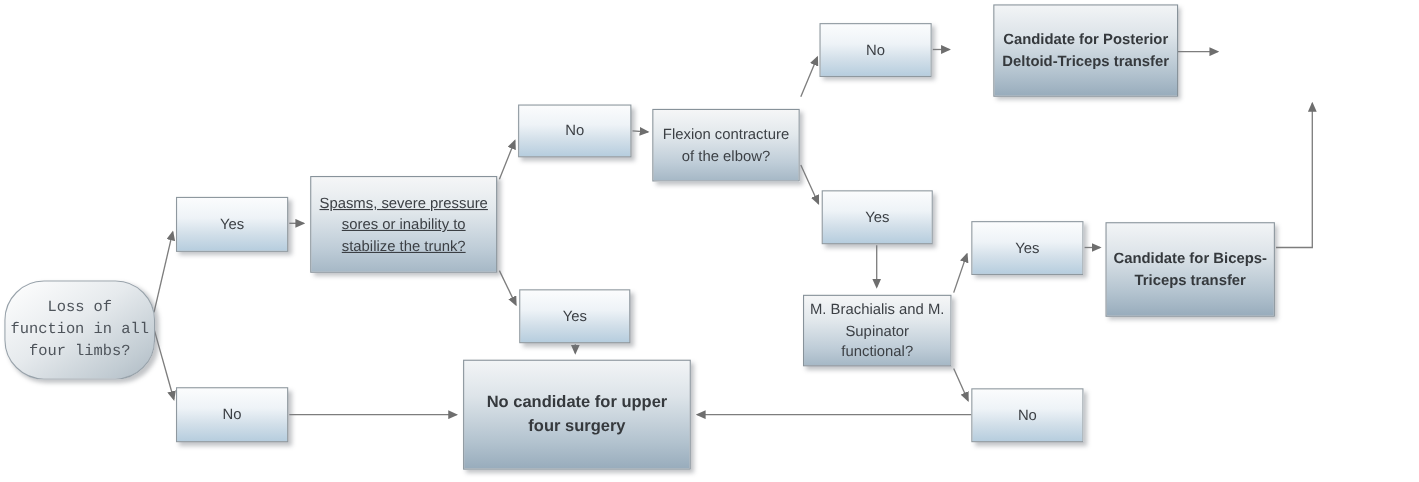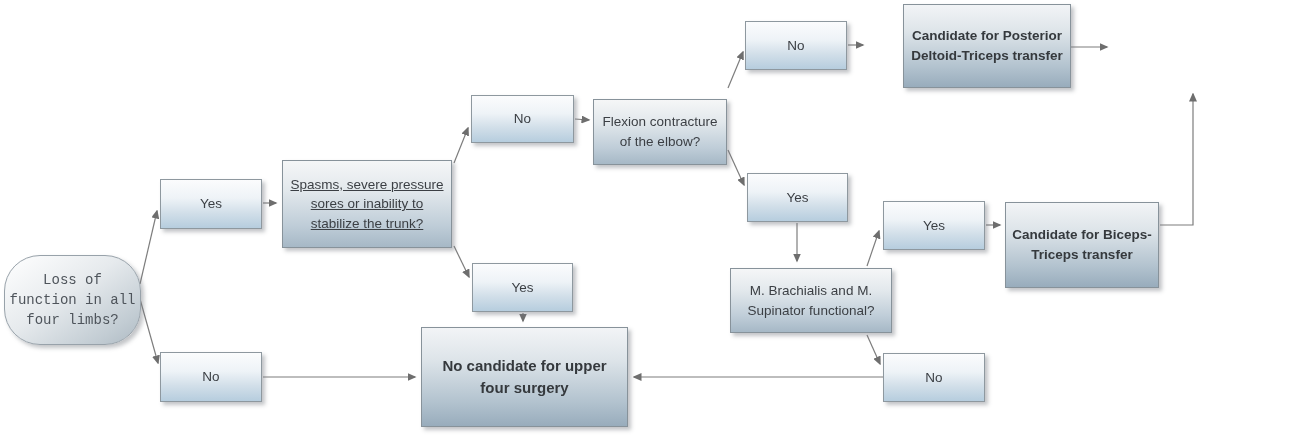--- a/index.html
+++ b/index.html
@@ -100,21 +100,21 @@
 
   <div class="node decision" style="left:593px; top:99px; width:134px; height:66px;">Flexion contracture of the elbow?</div>
 
   <div class="node small" style="left:745px; top:21px; width:102px; height:49px;">No</div>
 
   <div class="node outcome" style="left:903px; top:4px; width:168px; height:84px;">Candidate for Posterior Deltoid-Triceps transfer</div>
 
 
   <div class="node small" style="left:747px; top:173px; width:101px; height:49px;">Yes</div>
 
-  <div class="node decision" style="left:730px; top:268px; width:162px; height:65px;">M. Brachialis and M. Supinator functional?</div>
+  <div class="node decision" style="left:730px; top:268px; width:135px; height:65px;">M. Brachialis and M. Supinator functional?</div>
 
   <div class="node small" style="left:883px; top:201px; width:102px; height:49px;">Yes</div>
 
   <div class="node outcome" style="left:1005px; top:182px; width:154px; height:86px;margin-top:20px;">Candidate for Biceps-Triceps transfer</div>
 
   <div class="node small" style="left:472px; top:263px; width:101px; height:49px;">Yes</div>
 
   <div class="node outcome" style="left:421px; top:327px; width:207px; height:100px; font-size:15px;">No candidate for upper four surgery</div>
 
   <div class="node small" style="left:160px; top:352px; width:102px; height:50px;">No</div>

